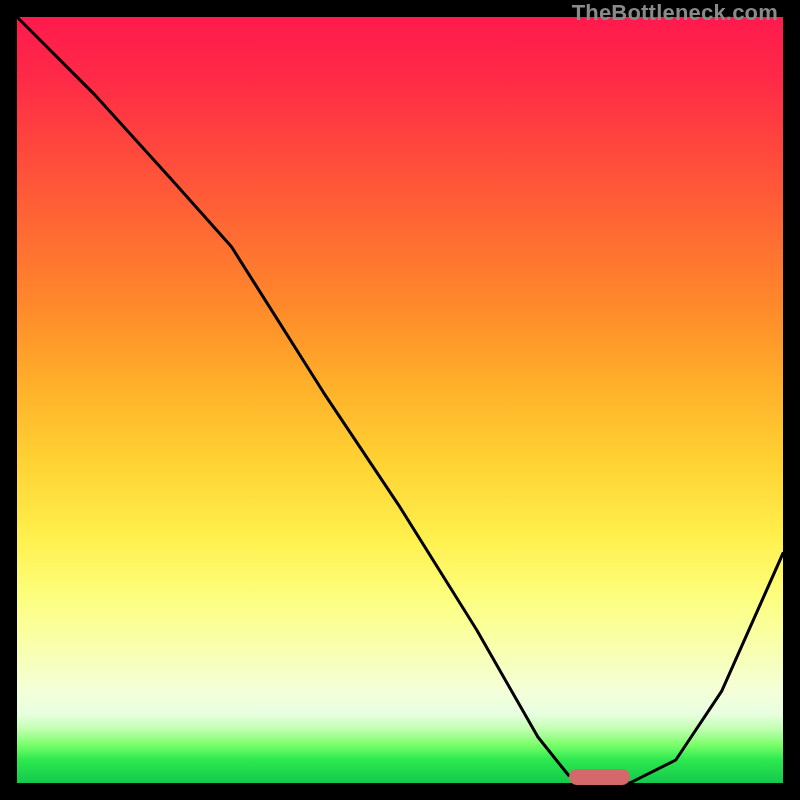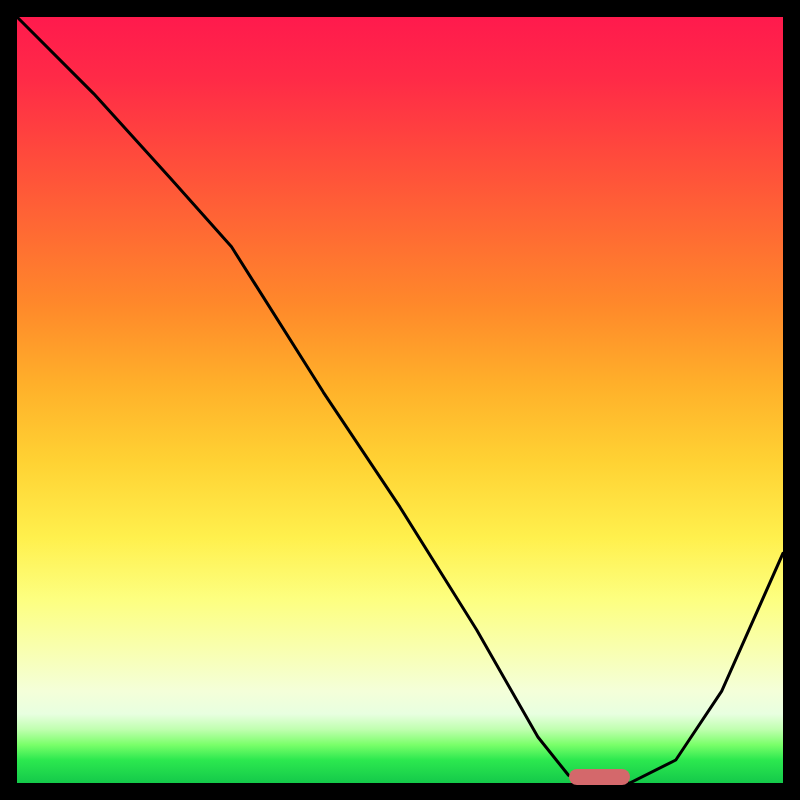--- a/index.html
+++ b/index.html
@@ -75,13 +75,14 @@
 
   <div class="plot-area">
 
     <svg class="curve" viewBox="0 0 766 766">
       <path id="curve-path" fill="none" stroke="#000000" stroke-width="3" stroke-linecap="round" stroke-linejoin="round" d="M0.0 0.0 L76.6 76.6 L153.2 160.9 L214.5 229.8 L306.4 375.3 L383.0 490.2 L459.6 612.8 L520.9 720.0 L551.5 758.3 L582.2 766.0 L612.8 766.0 L658.8 743.0 L704.7 674.1 L766.0 536.2"></path>
     </svg>
 
     <div class="marker" style="left: 551.5px; top: 752px; width: 61.3px; background: rgb(212, 104, 107);"></div>
   </div>
 
+  <div class="watermark">TheBottleneck.com</div>
 </div>
 
 </body></html>

